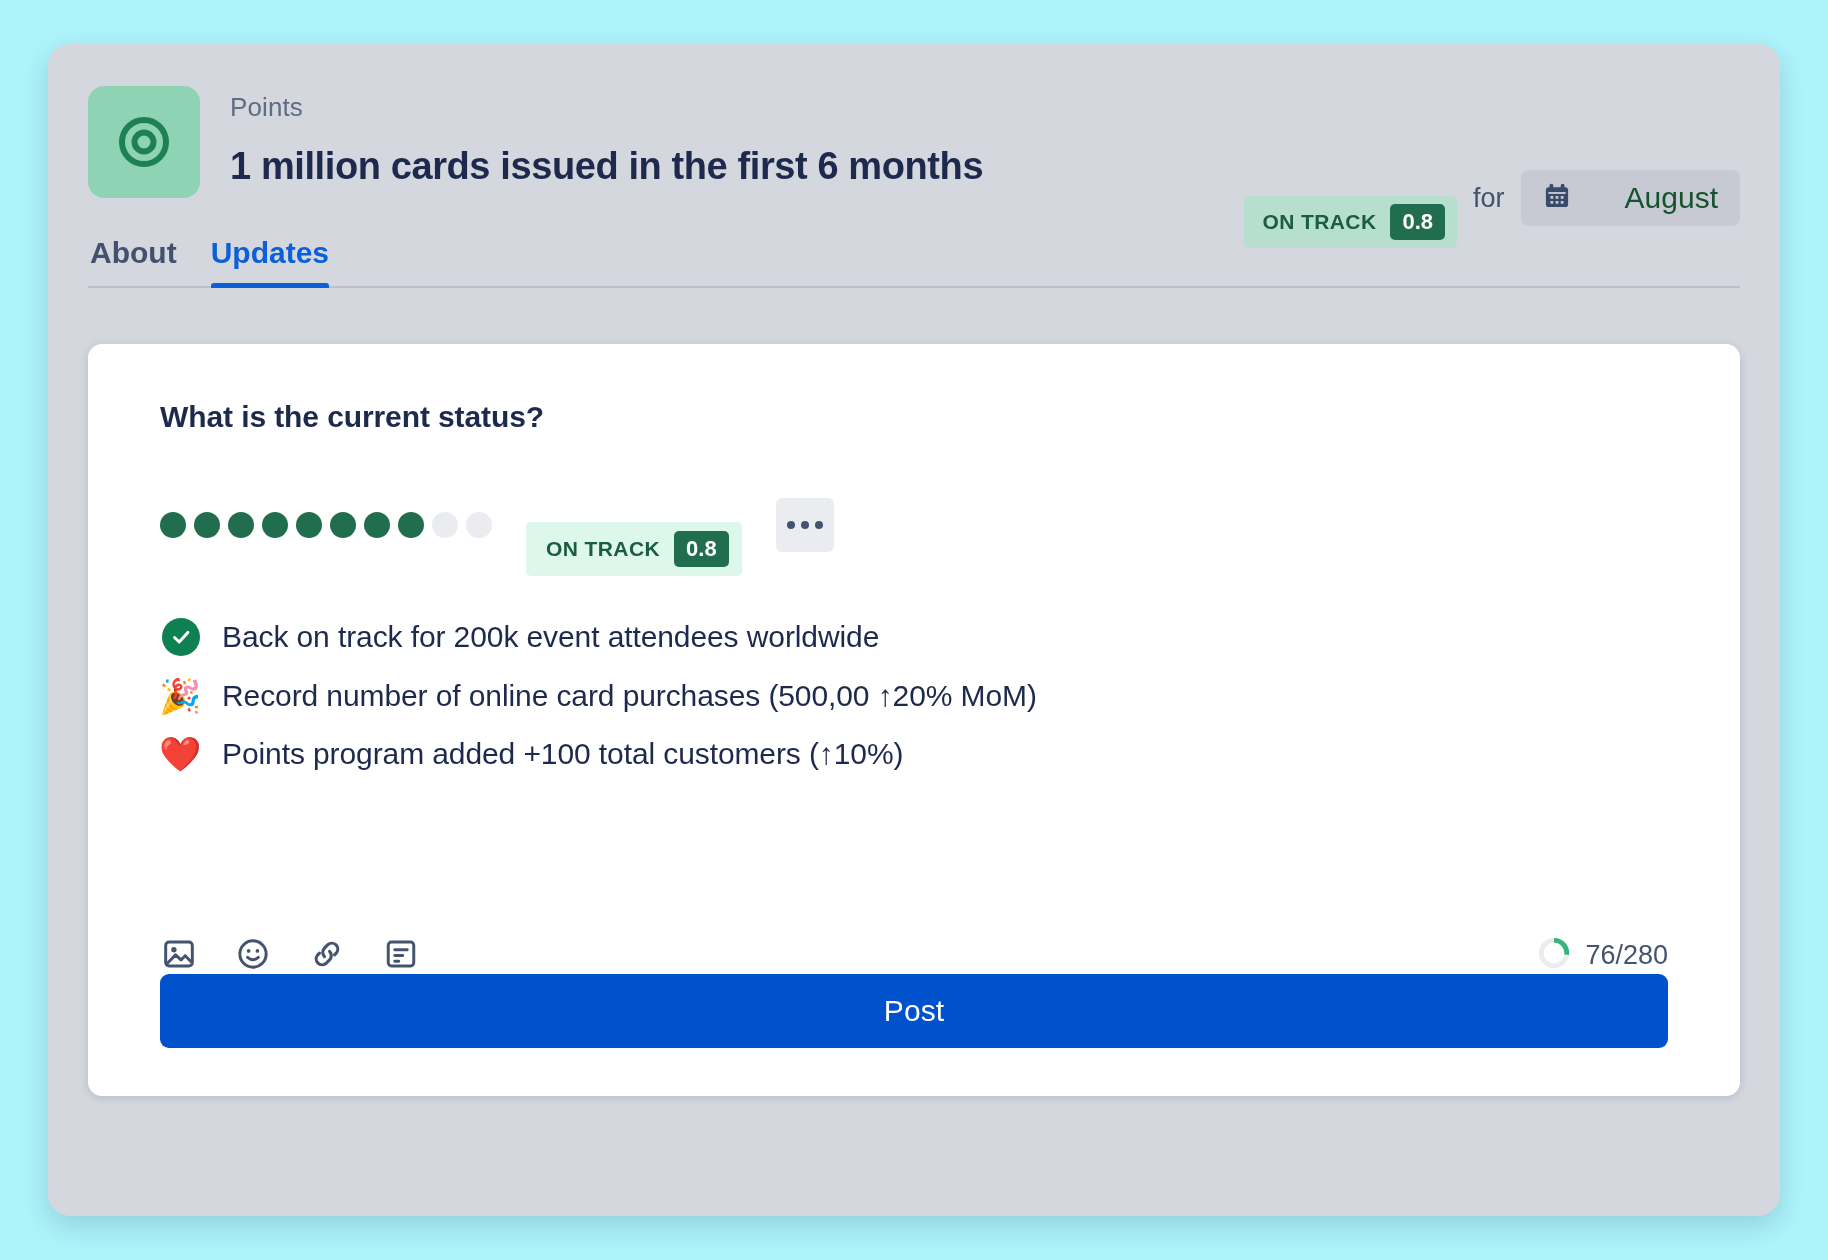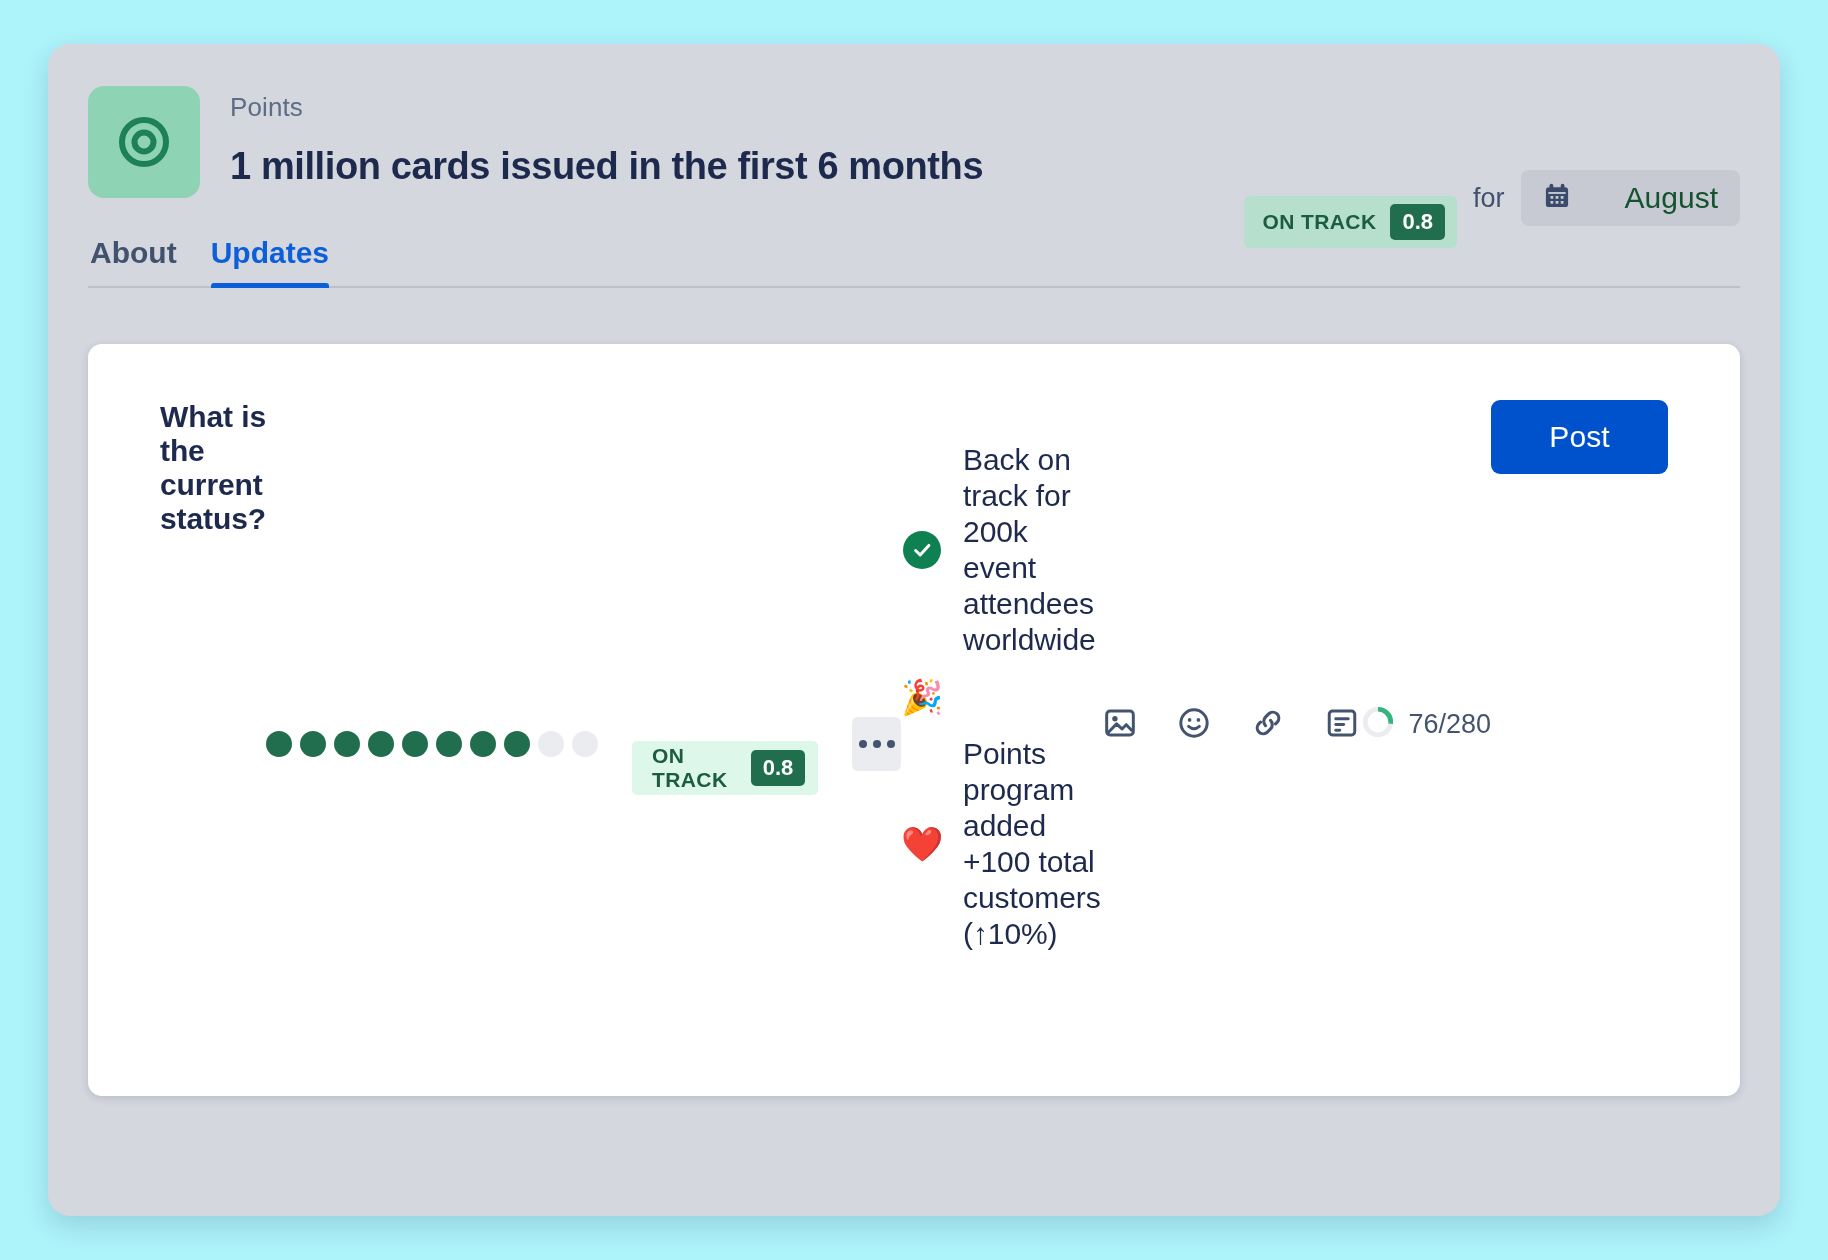--- a/index.html
+++ b/index.html
@@ -162,21 +162,21 @@
 
   
   .composer {
     margin-top: 56px;
     background: #FFFFFF;
     border-radius: 14px;
     box-shadow: 0 2px 8px rgba(9, 30, 66, 0.14);
     padding: 56px 72px 48px 72px;
     height: 752px;
     display: flex;
-    flex-direction: row;
+    flex-direction: column;
   }
 
   .composer-heading {
     font-size: 30px;
     font-weight: 700;
     color: #1D2A4D;
     letter-spacing: -0.1px;
   }
 
   
@@ -414,20 +414,21 @@
             <svg width="22" height="22" viewBox="0 0 24 24" aria-hidden="true">
               <path d="M5 12.5 L10 17.5 L19.5 7" fill="none" stroke="#FFFFFF" stroke-width="3.2" stroke-linecap="round" stroke-linejoin="round"></path>
             </svg>
           </span>
         </span>
         <span class="btext">Back on track for 200k event attendees worldwide</span>
       </div>
 
       <div class="bullet">
         <span class="glyph">🎉</span>
+        <span class="btext">Record number of online card purchases (500,00 ↑20% MoM)</span>
       </div>
 
       <div class="bullet">
         <span class="glyph">❤️</span>
         <span class="btext">Points program added +100 total customers (↑10%)</span>
       </div>
 
     </div>
 
     <div class="spacer"></div>

